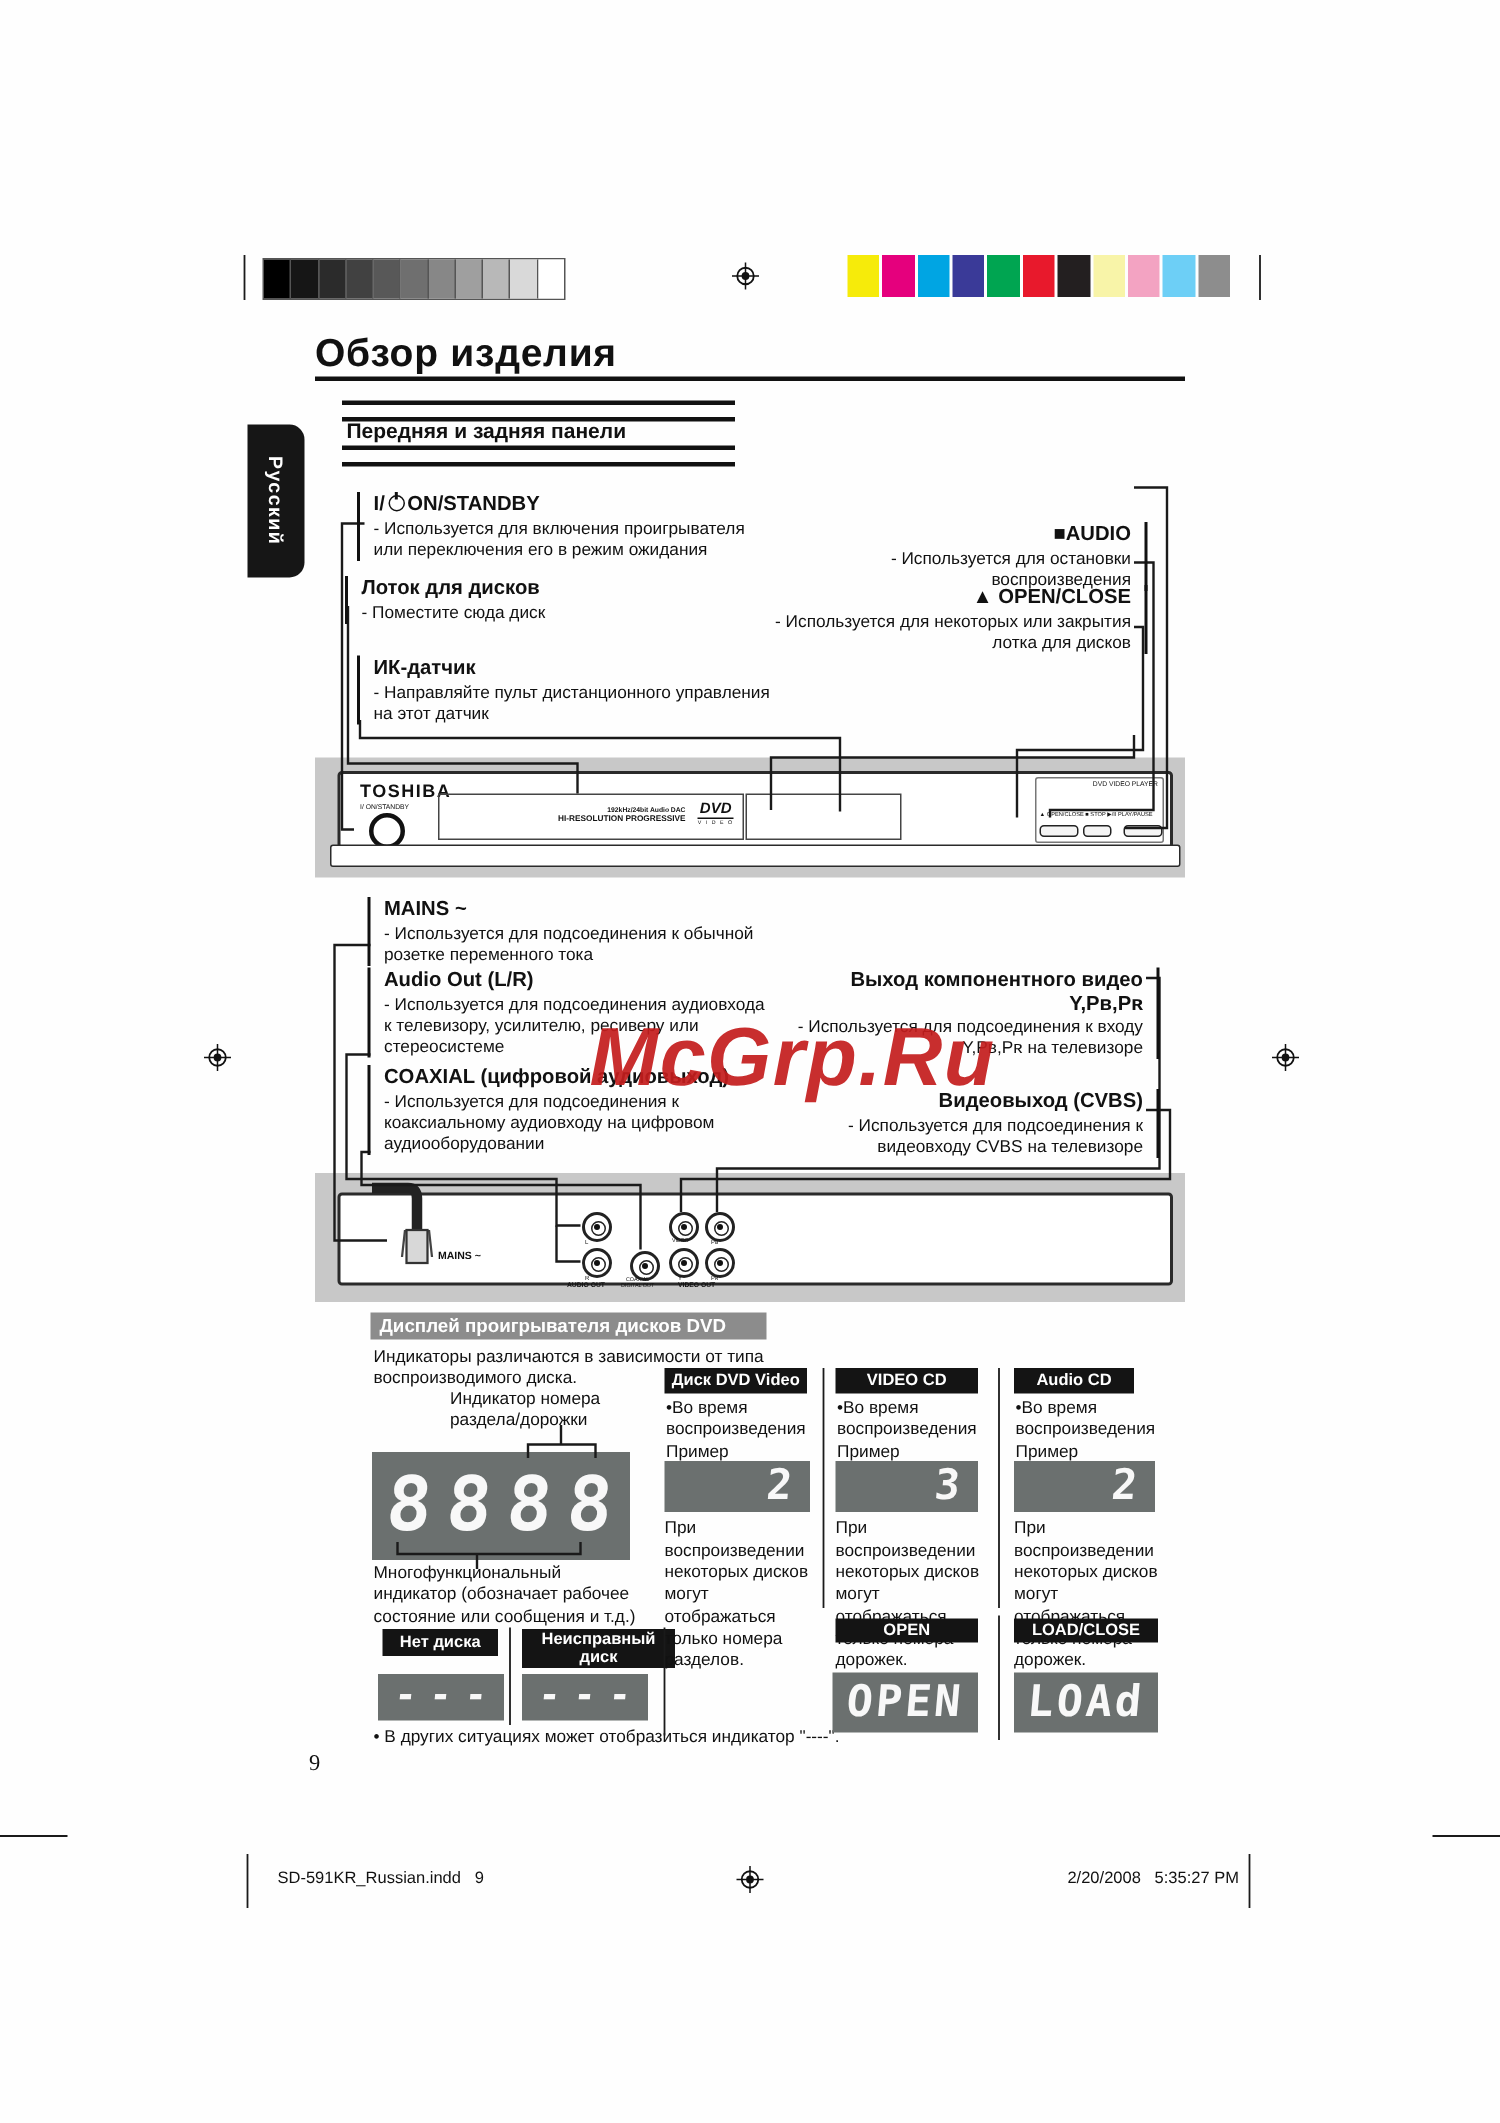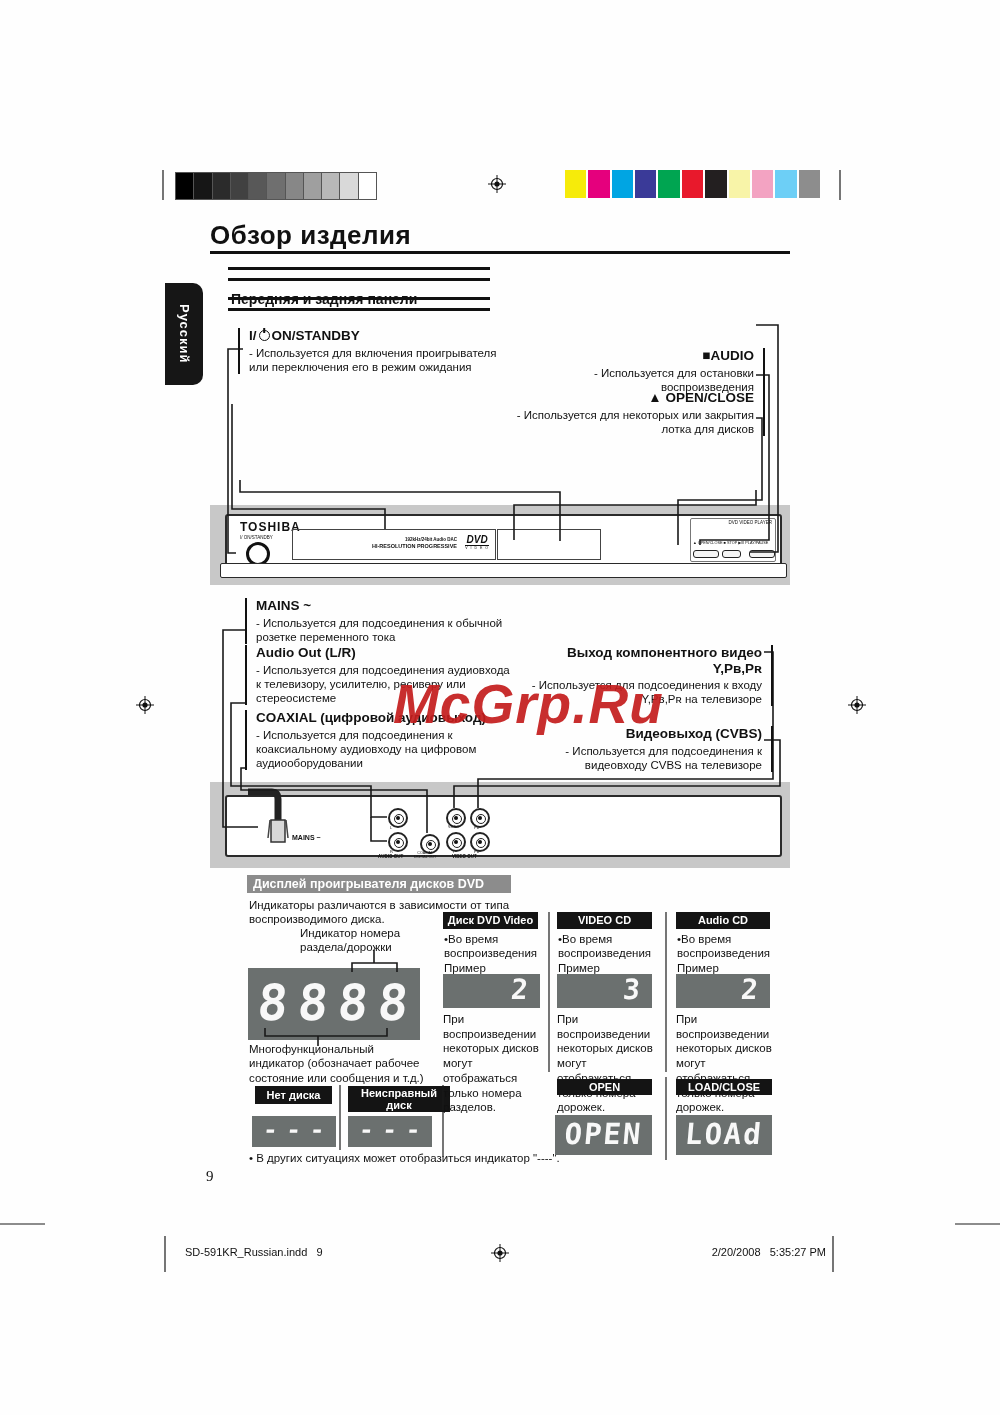--- a/index.html
+++ b/index.html
@@ -9,21 +9,21 @@
   
   .gbar{display:flex;border:1px solid #555;}
   .gbar .sw{flex:1;border-right:1px solid #555;}
   .gbar .sw:last-child{border-right:none;}
   .cbar{display:flex;gap:2px;}
   .cbar .sw{flex:1;}
   
   .pagetitle{font-size:26px;font-weight:bold;letter-spacing:0.5px;}
   .rule{background:#111;}
   .dline{height:8px;border-top:3px solid #111;border-bottom:3px solid #111;}
-  .sechead{font-size:14px;font-weight:bold;margin-top:12px;}
+  .sechead{font-size:14px;font-weight:bold;}
   .sidetab{background:#161616;color:#fff;border-radius:0 10px 10px 0;
            display:flex;align-items:center;justify-content:center;}
   .sidetab span{writing-mode:vertical-rl;font-weight:bold;font-size:13px;letter-spacing:1px;}
   
   .lblL{border-left:2px solid #111;padding-left:9px;}
   .lblR{border-right:2px solid #111;padding-right:9px;text-align:right;}
   .lt{font-size:13.5px;font-weight:bold;line-height:1.15;}
   .desc{font-size:11.5px;line-height:1.22;white-space:pre-line;margin-top:2px;}
   .power-icon{display:inline-block;width:9px;height:9px;border:1.6px solid #111;border-radius:50%;
               position:relative;vertical-align:-1px;margin:0 2px;}
@@ -97,20 +97,29 @@
 
   <div class="abs dline" style="left:228px;top:267px;width:262px;"></div>
   <div class="abs sechead" style="left:231px;top:279px;">Передняя и задняя панели</div>
   <div class="abs dline" style="left:228px;top:297px;width:262px;"></div>
 
   <div class="abs lblL z3" style="left:238px;top:328px;width:280px;">
     <div class="lt"><span>I/</span><span class="power-icon"></span><span>ON/STANDBY</span></div>
     <div class="desc">- Используется для включения проигрывателя
 или переключения его в режим ожидания</div>
   </div>
+  <div class="abs lblL z3" style="left:230px;top:384px;width:240px;">
+    <div class="lt">Лоток для дисков</div>
+    <div class="desc">- Поместите сюда диск</div>
+  </div>
+  <div class="abs lblL z3" style="left:238px;top:437px;width:300px;">
+    <div class="lt">ИК-датчик</div>
+    <div class="desc">- Направляйте пульт дистанционного управления
+на этот датчик</div>
+  </div>
 
   <div class="abs lblR z3" style="left:554px;top:348px;width:200px;">
     <div class="lt">■AUDIO</div>
     <div class="desc">- Используется для остановки
 воспроизведения</div>
   </div>
   <div class="abs lblR z3" style="left:514px;top:390px;width:240px;">
     <div class="lt">▲ OPEN/CLOSE</div>
     <div class="desc">- Используется для некоторых или закрытия
 лотка для дисков</div>
@@ -253,21 +262,21 @@
 Пример</div>
   <div class="abs lcd" style="left:557px;top:974px;width:95px;height:34px;">
     <div class="seg" style="font-size:28px;line-height:32px;text-align:right;padding-right:12px;">3</div>
   </div>
   <div class="abs colnote" style="left:557px;top:1012px;width:104px;">При воспроизведении
 некоторых дисков
 могут отображаться
 только номера
 дорожек.</div>
 
-  <div class="abs blackbox" style="left:676px;top:912px;width:94px;height:17px;">Audio CD</div>
+  <div class="abs blackbox" style="left:676px;top:912px;width:80px;height:17px;">Audio CD</div>
   <div class="abs body11" style="left:677px;top:932px;width:100px;">•Во время
 воспроизведения
 Пример</div>
   <div class="abs lcd" style="left:676px;top:974px;width:94px;height:34px;">
     <div class="seg" style="font-size:28px;line-height:32px;text-align:right;padding-right:12px;">2</div>
   </div>
   <div class="abs colnote" style="left:676px;top:1012px;width:104px;">При воспроизведении
 некоторых дисков
 могут отображаться
 только номера

